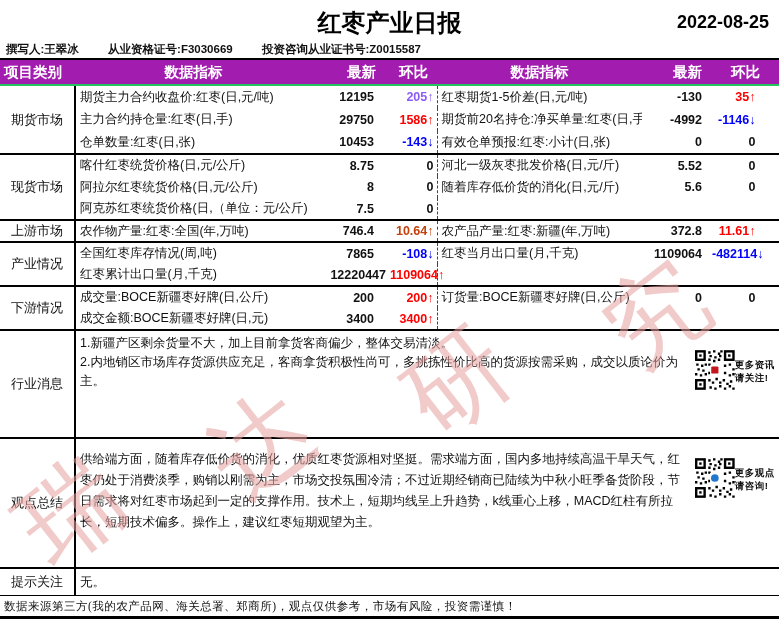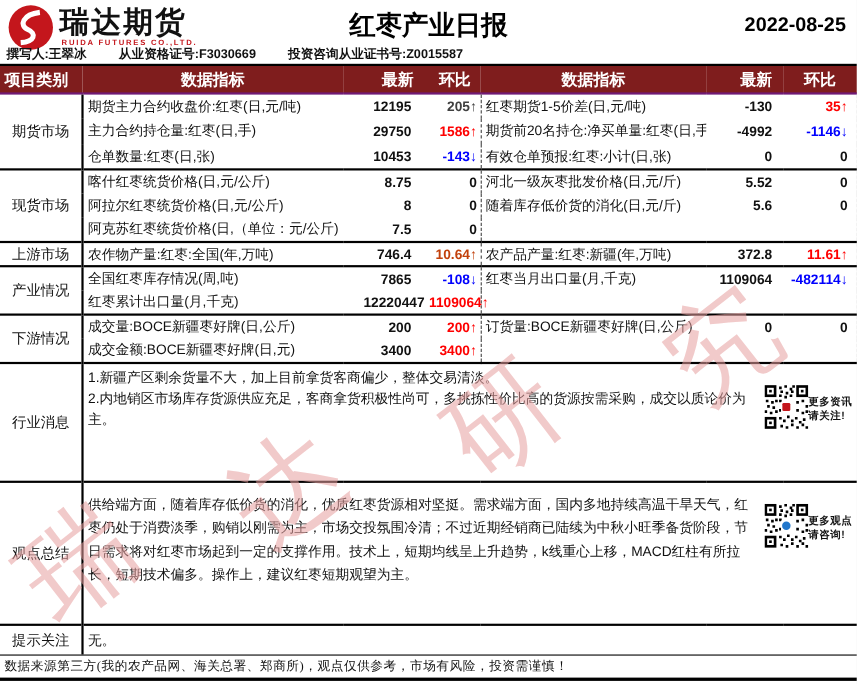--- a/index.html
+++ b/index.html
@@ -16,37 +16,37 @@
   .brandbox { display:flex; flex-direction:column; margin-top:2px; }
   .brand { font-size:27px; font-weight:bold; color:#111; letter-spacing:2px; line-height:30px; }
   .brand-en { font-size:7px; font-weight:bold; color:#c4161c; letter-spacing:1.6px; margin-top:1px; margin-left:2px;}
   .title { position:absolute; left:0; right:0; top:7px; text-align:center; font-size:24px; font-weight:bold; color:#000; }
   .date { position:absolute; right:10px; top:12px; font-size:18px; font-weight:bold; color:#000; }
   .byline { position:absolute; left:6px; bottom:1px; font-size:11.5px; font-weight:bold; color:#111; }
   .byline span { margin-right:26px; }
   
   table.rep { width:779px; border-collapse:collapse; table-layout:fixed; }
   th {
-    background:#7f1d1d; color:#fff; font-size:14.5px; font-weight:bold;
-    height:25px; border-bottom:2px solid #701a75;
+    background:#a21caf; color:#fff; font-size:14.5px; font-weight:bold;
+    height:25px; border-bottom:2px solid #22c55e;
   }
   th.c-cat { text-align:left; padding-left:4px; }
   th.c-lab { text-align:center; }
   th.c-val { text-align:right; padding-right:14px; }
   th.c-chg { text-align:center; }
   td { font-size:12.5px; color:#111; vertical-align:middle; }
   td.cat {
     text-align:center; font-size:13px; border-right:2px solid #000; background:#fff;
   }
   td.lab { padding-left:4px; white-space:nowrap; overflow:hidden; }
   td.val { font-weight:bold; text-align:right; padding-right:16px; white-space:nowrap; }
   td.chg { font-weight:bold; text-align:right; white-space:nowrap; }
   td.chgL { padding-right:3px; border-right:1px dashed #444; }
   td.valR { padding-right:10px; }
-  td.chgR { padding-right:8px; border-right:1px dashed #999; }
+  td.chgR { padding-right:23px; border-right:1px dashed #999; }
   tr.h23 { height:23px; } tr.h22 { height:22px; }
   tr.sec td { border-top:2px solid #000; }
   
   td.wide { padding:0; }
   .wide-flex { display:flex; align-items:flex-start; }
   .wide-text { flex:1; padding:3px 4px 0 4px; font-size:12.5px; line-height:19px; color:#111; }
   .vp-text { line-height:21px; padding-top:10px; }
   .qrbox { width:84px; display:flex; flex-direction:row; align-items:center; padding-top:6px; }
   .qrbox svg { width:66px; height:66px; }
   .qrcap { font-size:9.5px; font-weight:bold; margin-top:4px; color:#111; letter-spacing:0.5px; }
@@ -73,31 +73,20 @@
 <body>
 
 <div class="page">
 
   <span class="wm wm1">瑞</span>
   <span class="wm wm2">达</span>
   <span class="wm wm3">研</span>
   <span class="wm wm4">究</span>
 
   <div class="hdr">
-    <div class="logo">
-      <svg viewBox="0 0 48 48">
-        <circle cx="24" cy="24" r="22" fill="#c4161c"></circle>
-        <path d="M33 9 C16 11 12 22 21 26 C30 30 28 38 14 39" stroke="#fff" stroke-width="5" fill="none"></path>
-        <path d="M15 9 L33 39" stroke="#c4161c" stroke-width="0" fill="none"></path>
-      </svg>
-      <div class="brandbox">
-        <span class="brand">瑞达期货</span>
-        <span class="brand-en">RUIDA FUTURES CO.,LTD.</span>
-      </div>
-    </div>
     <div class="title">红枣产业日报</div>
     <div class="date">2022-08-25</div>
     <div class="byline">
       <span>撰写人:王翠冰</span>
       <span>从业资格证号:F3030669</span>
       <span>投资咨询从业证书号:Z0015587</span>
     </div>
   </div>
 
   <table class="rep">
@@ -120,21 +109,21 @@
         <th class="c-val" style="padding-right:10px">最新</th>
         <th class="c-chg">环比</th>
       </tr>
     </thead>
     <tbody>
 
       <tr class="h23">
         <td class="cat" rowspan="3">期货市场</td>
         <td class="lab">期货主力合约收盘价:红枣(日,元/吨)</td>
         <td class="val">12195</td>
-        <td class="chg chgL" style="color: #404040; margin-top: 40px;">205↑</td>
+        <td class="chg chgL" style="color: #8b5cf6; margin-top: 40px;">205↑</td>
         <td class="lab">红枣期货1-5价差(日,元/吨)</td>
         <td class="val valR">-130</td>
         <td class="chg chgR" style="color: rgb(254, 0, 0);">35↑</td>
       </tr>
       <tr class="h23">
         <td class="lab">主力合约持仓量:红枣(日,手)</td>
         <td class="val">29750</td>
         <td class="chg chgL" style="color: rgb(254, 0, 0);">1586↑</td>
         <td class="lab">期货前20名持仓:净买单量:红枣(日,手)</td>
         <td class="val valR">-4992</td>

